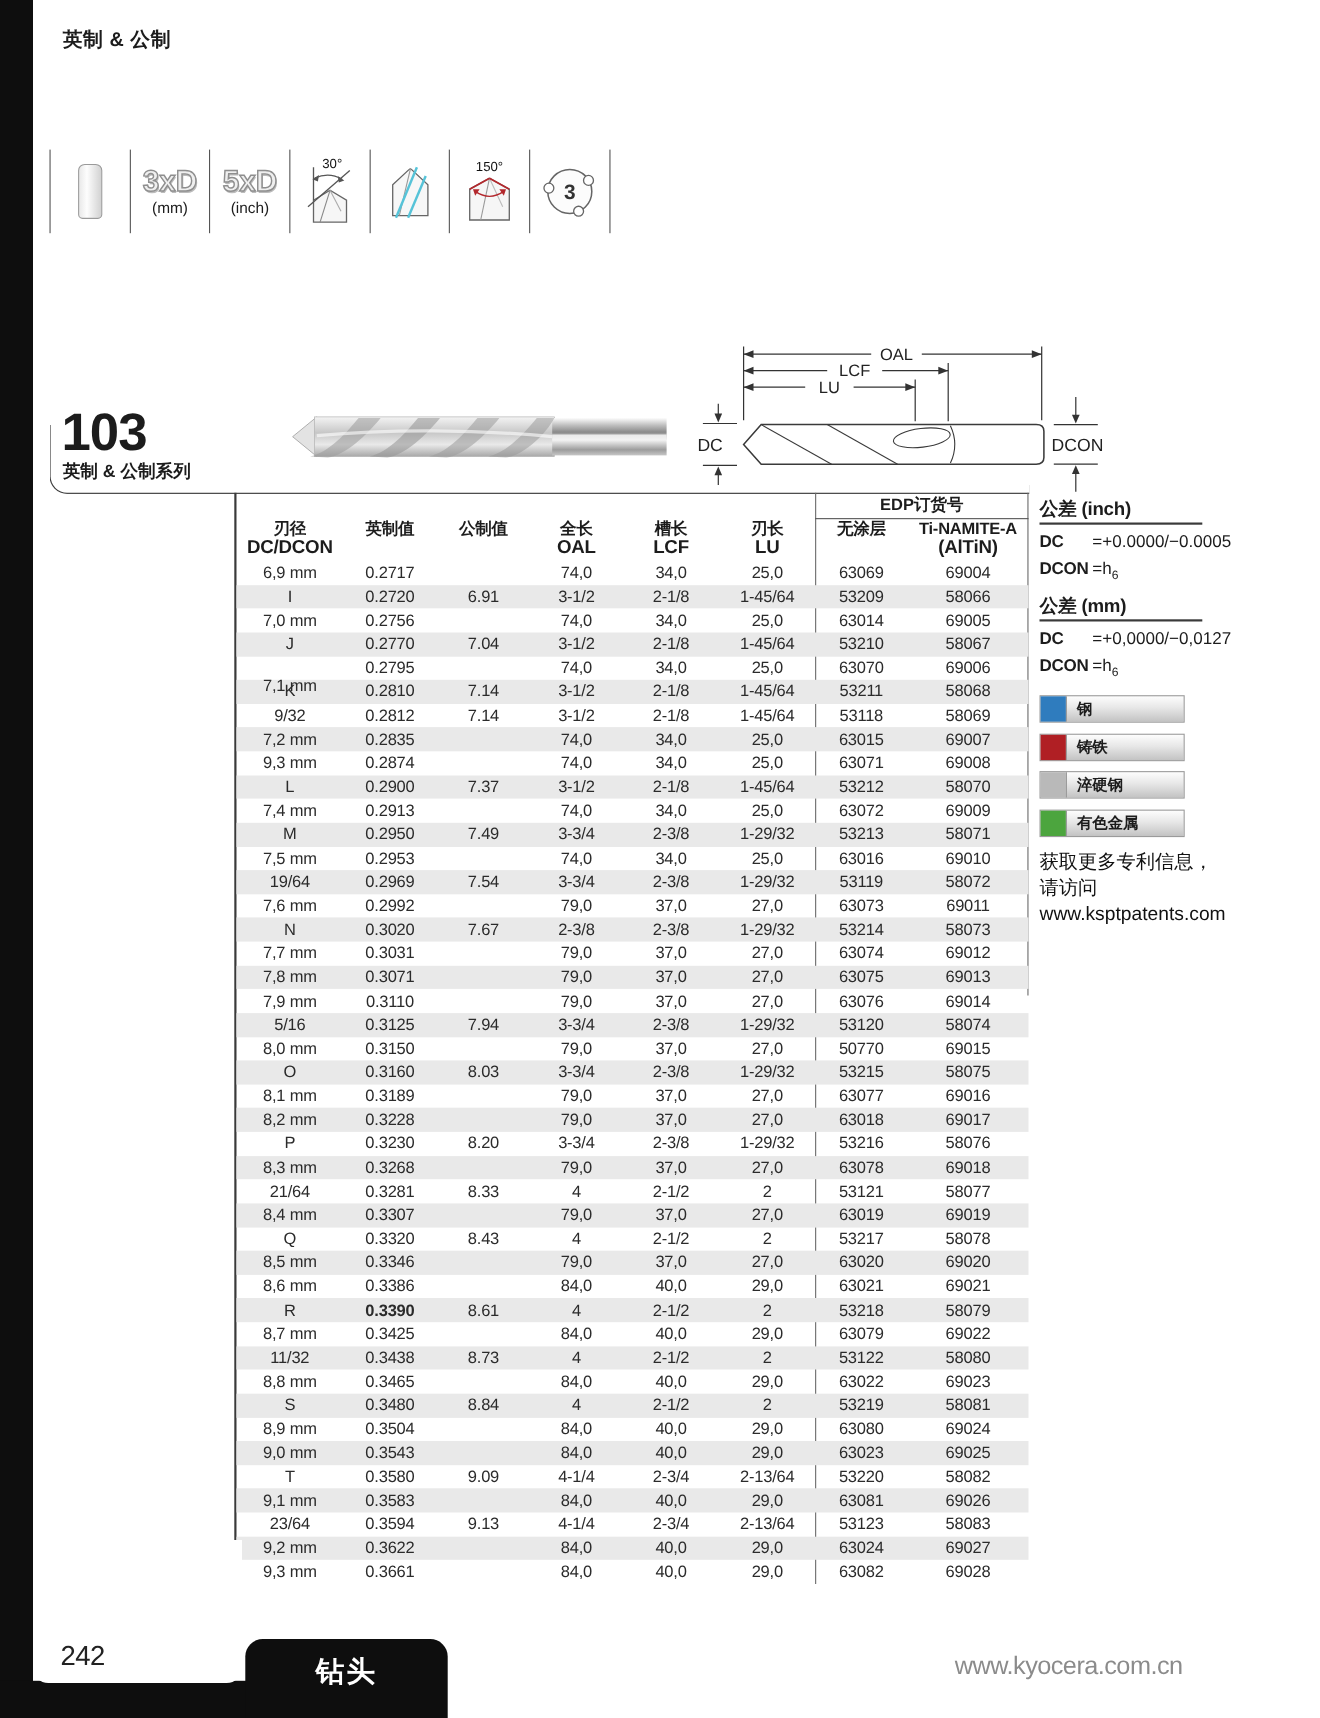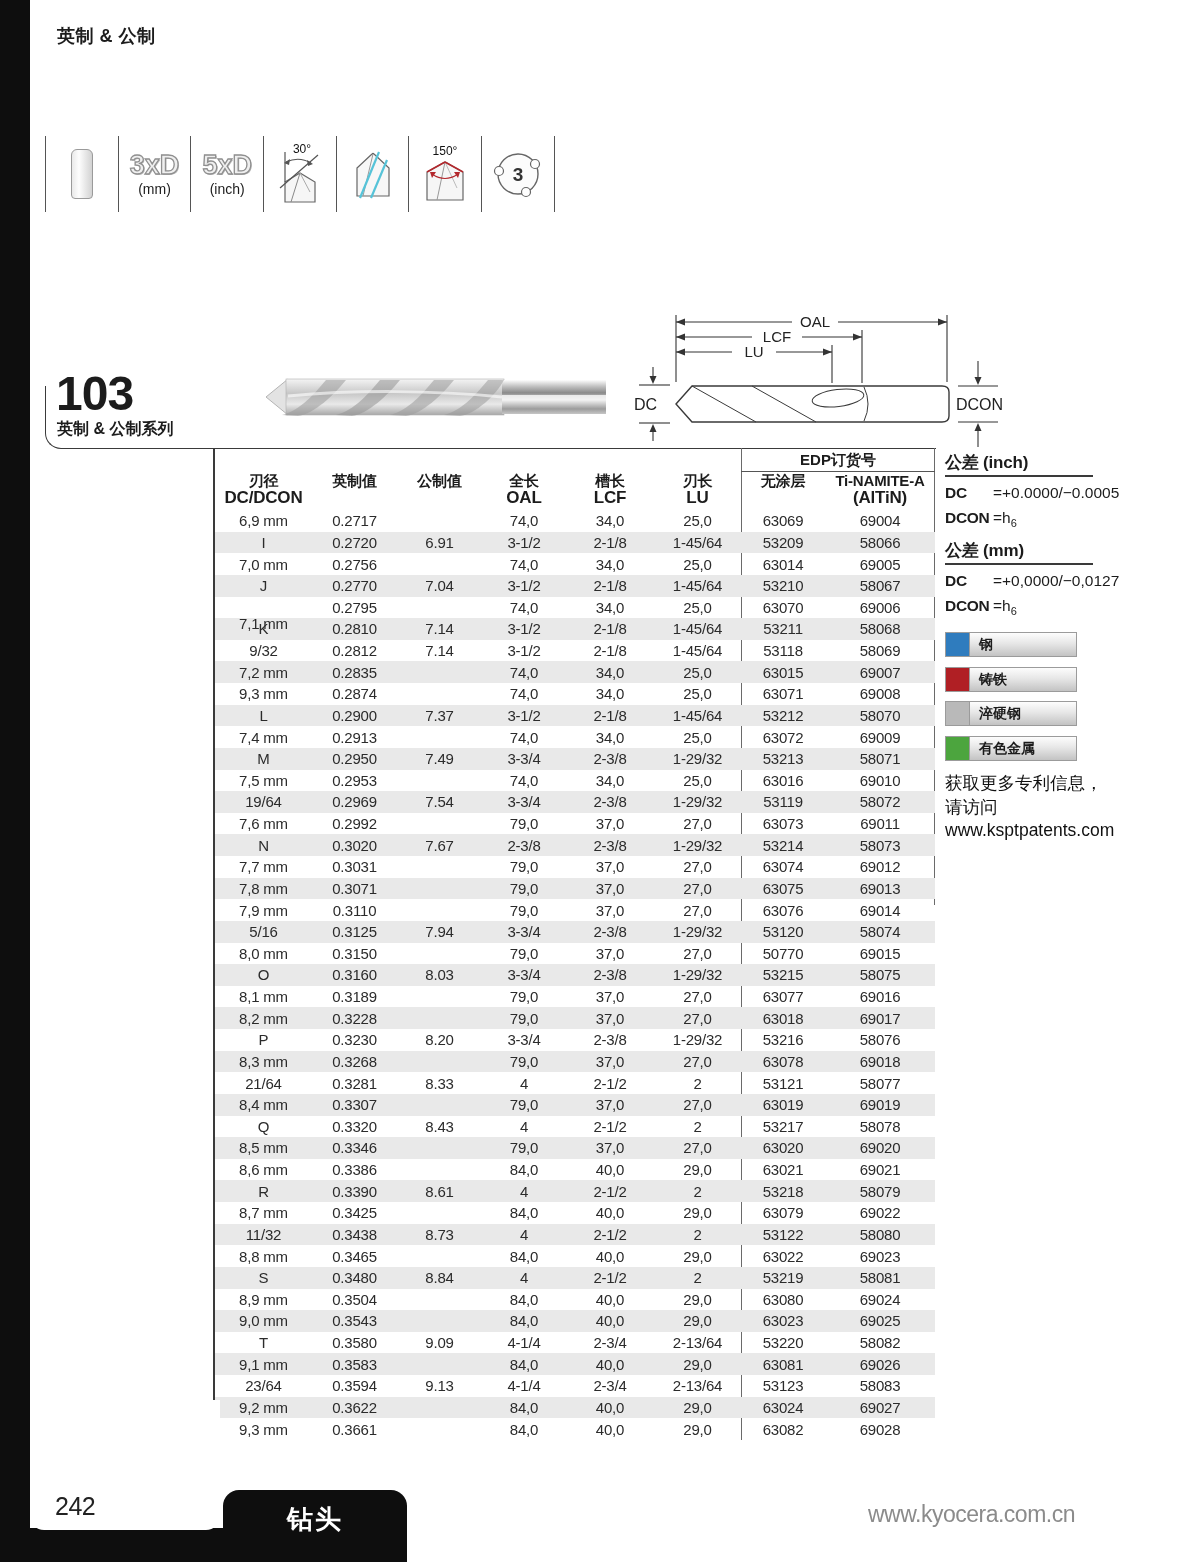--- a/index.html
+++ b/index.html
@@ -572,21 +572,21 @@
           <div class="td" style="width: 85px;">0.3386</div>
           <div class="td" style="width: 85px;"></div>
           <div class="td" style="width: 84px;">84,0</div>
           <div class="td" style="width: 88px;">40,0</div>
           <div class="td" style="width: 87px;">29,0</div>
           <div class="td" style="width: 84px;">63021</div>
           <div class="td" style="width: 110px;">69021</div>
         </div>
         <div class="tr alt">
           <div class="td" style="width: 97px;">R</div>
-          <div class="td" style="width: 85px;">0.3390</div>
+          <div class="td" style="width: 85px; font-weight: bold;">0.3390</div>
           <div class="td" style="width: 85px;">8.61</div>
           <div class="td" style="width: 84px;">4</div>
           <div class="td" style="width: 88px;">2-1/2</div>
           <div class="td" style="width: 87px;">2</div>
           <div class="td" style="width: 84px;">53218</div>
           <div class="td" style="width: 110px;">58079</div>
         </div>
         <div class="tr">
           <div class="td" style="width: 97px;">8,7 mm</div>
           <div class="td" style="width: 85px;">0.3425</div>

